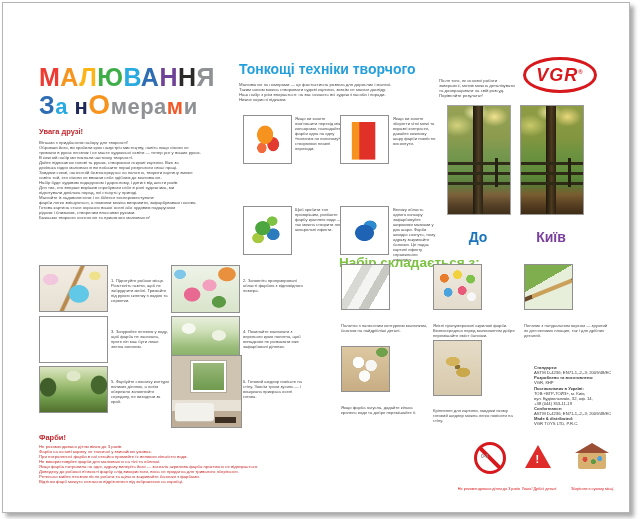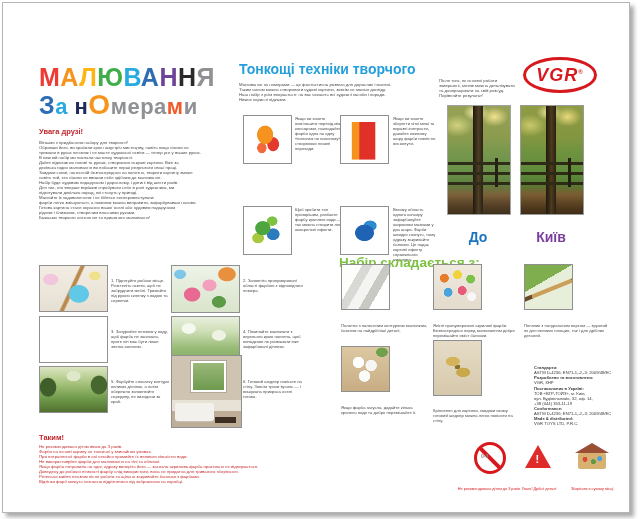--- a/index.html
+++ b/index.html
@@ -249,21 +249,21 @@
       <div class="b">Постачальник в Україні:</div>
       <div>ТОВ «ВГР-ТОЙЗ», м. Київ,</div>
       <div>вул. Будівельників, 32, оф. 14,</div>
       <div>+38 (044) 353-11-19</div>
       <div class="b">Conformance:</div>
       <div>ASTM D-4236; EN71-1,-2,-3; 2009/48/EC</div>
       <div class="b">Made &amp; distributed:</div>
       <div>VGR TOYS LTD, P.R.C.</div>
     </div>
 
-  <div class="abs h-warn" style="left:36px;top:418px;">Таким!</div>
+  <div class="abs h-warn" style="left:36px;top:418px;">Фарби!</div>
   <div class="abs warn-text" style="left:36px;top:429px;width:300px;">Не рекомендовано дітям віком до 3 років.
 Фарби на основі акрилу не токсичні у звичайних умовах.
 При потраплянні фарби в очі негайно промийте їх великою кількістю води.
 Не використовуйте фарби для малювання на тілі та обличчі.
 Якщо фарба потрапила на одяг, одразу виперіть його — засохла акрилова фарба практично не відпирається.
 Доведену до робочої в'язкості фарбу слід використати, вона не придатна для тривалого зберігання.
 Ретельно мийте пензлик після роботи та щільно закривайте баночки з фарбами.
 Відтінки фарб можуть незначно відрізнятися від зображених на коробці.</div>
 
   <div class="b-no3" style="left:471px;top:439px;">

